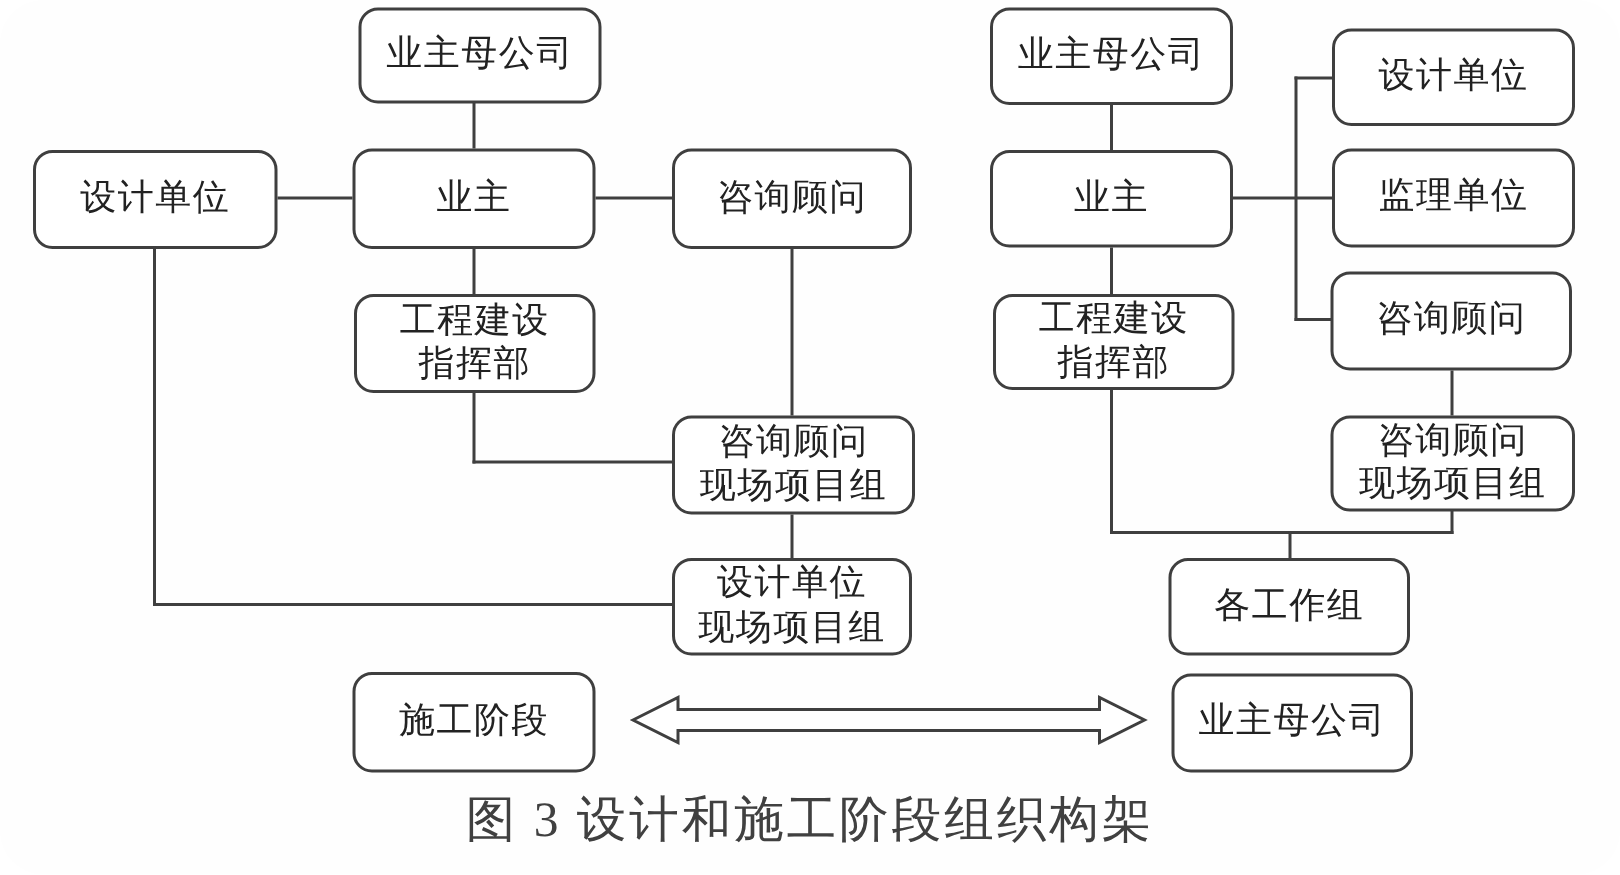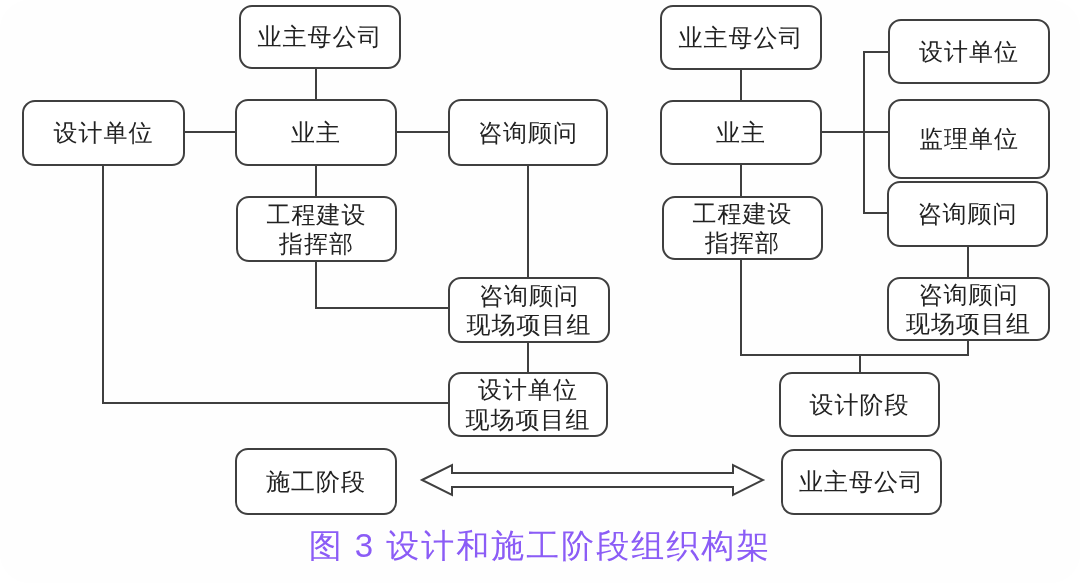--- a/index.html
+++ b/index.html
@@ -1,21 +1,21 @@
 <!DOCTYPE html>
 <html><head>
 <meta charset="utf-8">
 <style>
   html, body { margin: 0; padding: 0; background: #ffffff; }
   #stage {
     position: relative;
     width: 1080px;
     height: 583px;
     background: #fefefe;
-    font-family: Liberation Sans, sans-serif;
+    font-family: Liberation Serif, serif;
     overflow: hidden;
     border-radius: 29px;
   }
   .box {
     position: absolute;
     box-sizing: border-box;
     background: #ffffff;
     border: 2px solid #3f3f3f;
     border-radius: 13px;
     display: flex;
@@ -28,21 +28,21 @@
     white-space: pre-line;
     letter-spacing: 1px;
   }
   .hline { position: absolute; height: 2px; background: #3f3f3f; }
   .vline { position: absolute; width: 2px; background: #3f3f3f; }
   .caption {
     position: absolute;
     left: 0; top: 524px; width: 1080px;
     text-align: center;
     font-size: 33px;
-    color: #8b5cf6;
+    color: #404040;
     letter-spacing: 2px;
   }
   .arrow-svg { position: absolute; left: 415px; top: 460px; }
 </style>
 </head>
 <body>
 
 <div id="stage">
 
   <div class="box" style="left:239px; top:5px;  width:162px; height:64px;">业主母公司</div>
@@ -74,31 +74,31 @@
   <div class="vline" style="left:527px; top:343px; height:29px;"></div>
   <div class="vline" style="left:102px; top:166px; height:238px;"></div>
   <div class="hline" style="left:102px; top:402px; width:346px;"></div>
 
   <div class="box" style="left:660px; top:5px;  width:162px; height:65px;">业主母公司</div>
 
   <div class="box" style="left:660px; top:100px; width:162px; height:65px;">业主</div>
 
   <div class="box" style="left:888px; top:19px; width:162px; height:65px;">设计单位</div>
 
-  <div class="box" style="left:888px; top:99px; width:162px; height:80px;">监理单位</div>
+  <div class="box" style="left:888px; top:99px; width:162px; height:66px;">监理单位</div>
 
   <div class="box" style="left:887px; top:181px; width:161px; height:66px;">咨询顾问</div>
 
   <div class="box" style="left:662px; top:196px; width:161px; height:64px;">工程建设
 指挥部</div>
 
   <div class="box" style="left:887px; top:277px; width:163px; height:64px;">咨询顾问
 现场项目组</div>
 
-  <div class="box" style="left:779px; top:372px; width:161px; height:65px;">设计阶段</div>
+  <div class="box" style="left:779px; top:372px; width:161px; height:65px;">各工作组</div>
 
   <div class="box" style="left:781px; top:449px; width:161px; height:66px;">业主母公司</div>
 
   <div class="vline" style="left:740px; top:70px;  height:30px;"></div>
   <div class="vline" style="left:740px; top:165px; height:31px;"></div>
   <div class="hline" style="left:822px; top:131px; width:66px;"></div>
   <div class="vline" style="left:863px; top:51px;  height:163px;"></div>
   <div class="hline" style="left:863px; top:51px;  width:25px;"></div>
   <div class="hline" style="left:863px; top:212px; width:25px;"></div>
   <div class="vline" style="left:967px; top:247px; height:30px;"></div>

